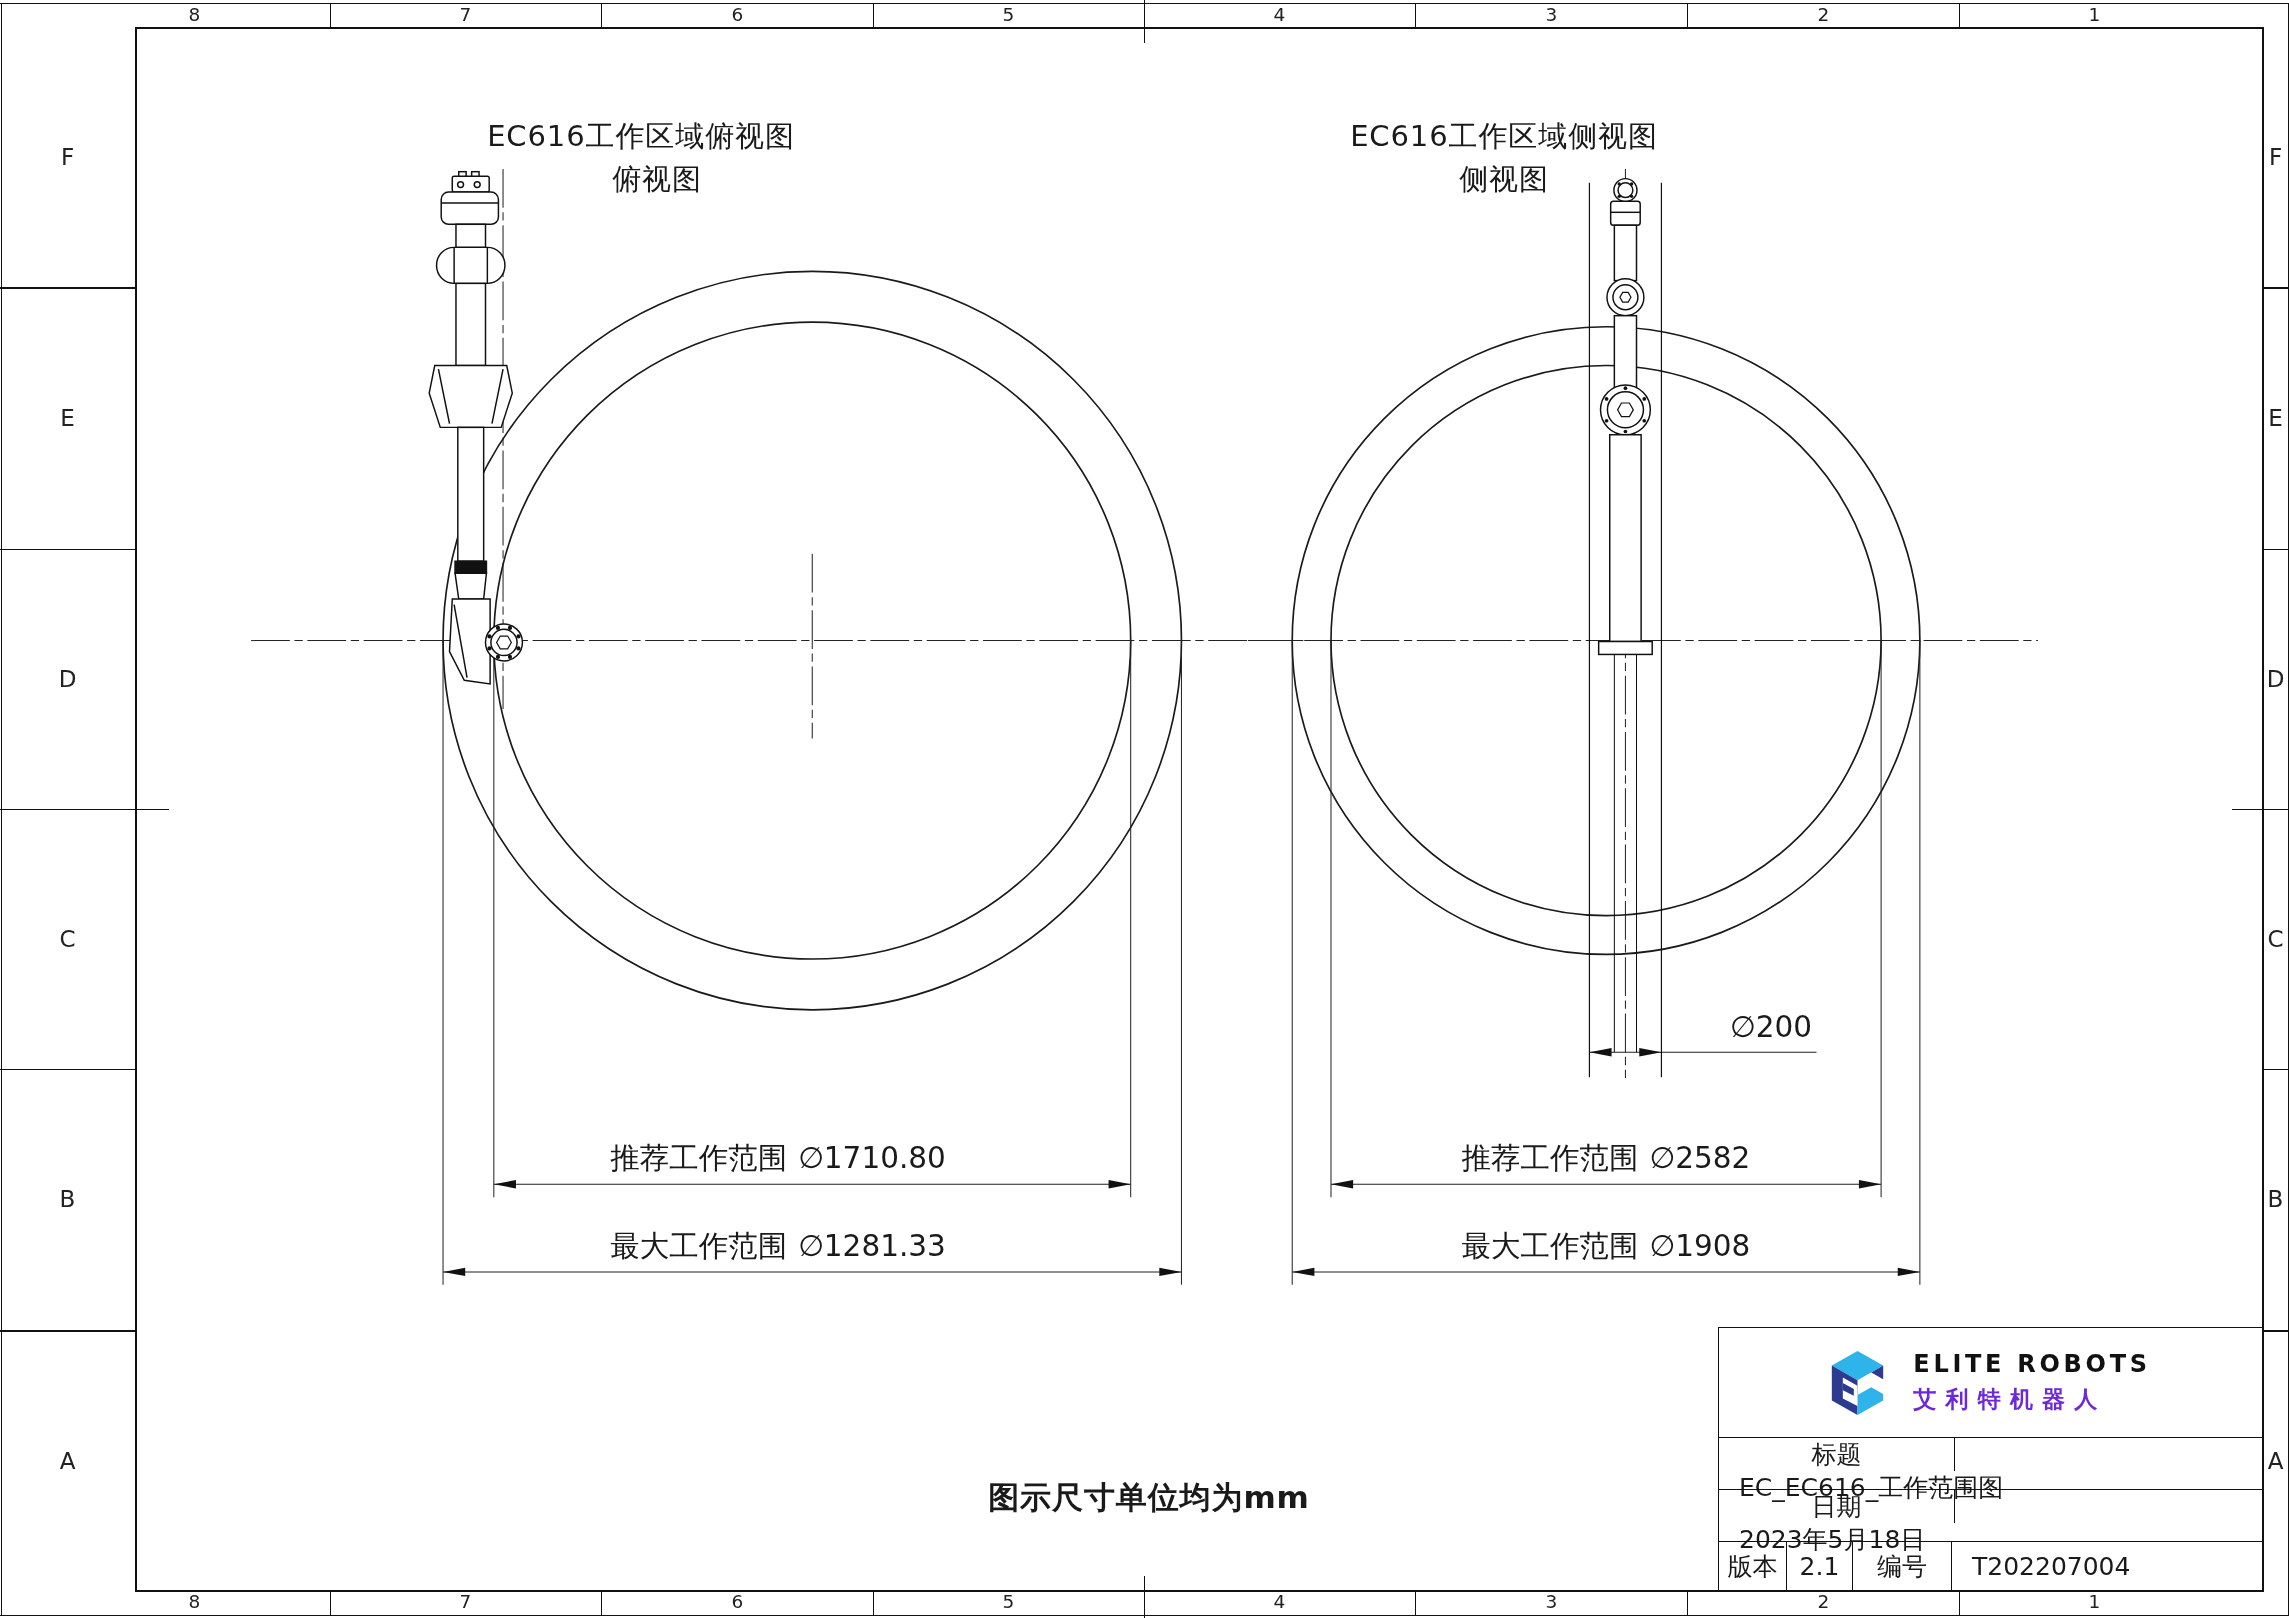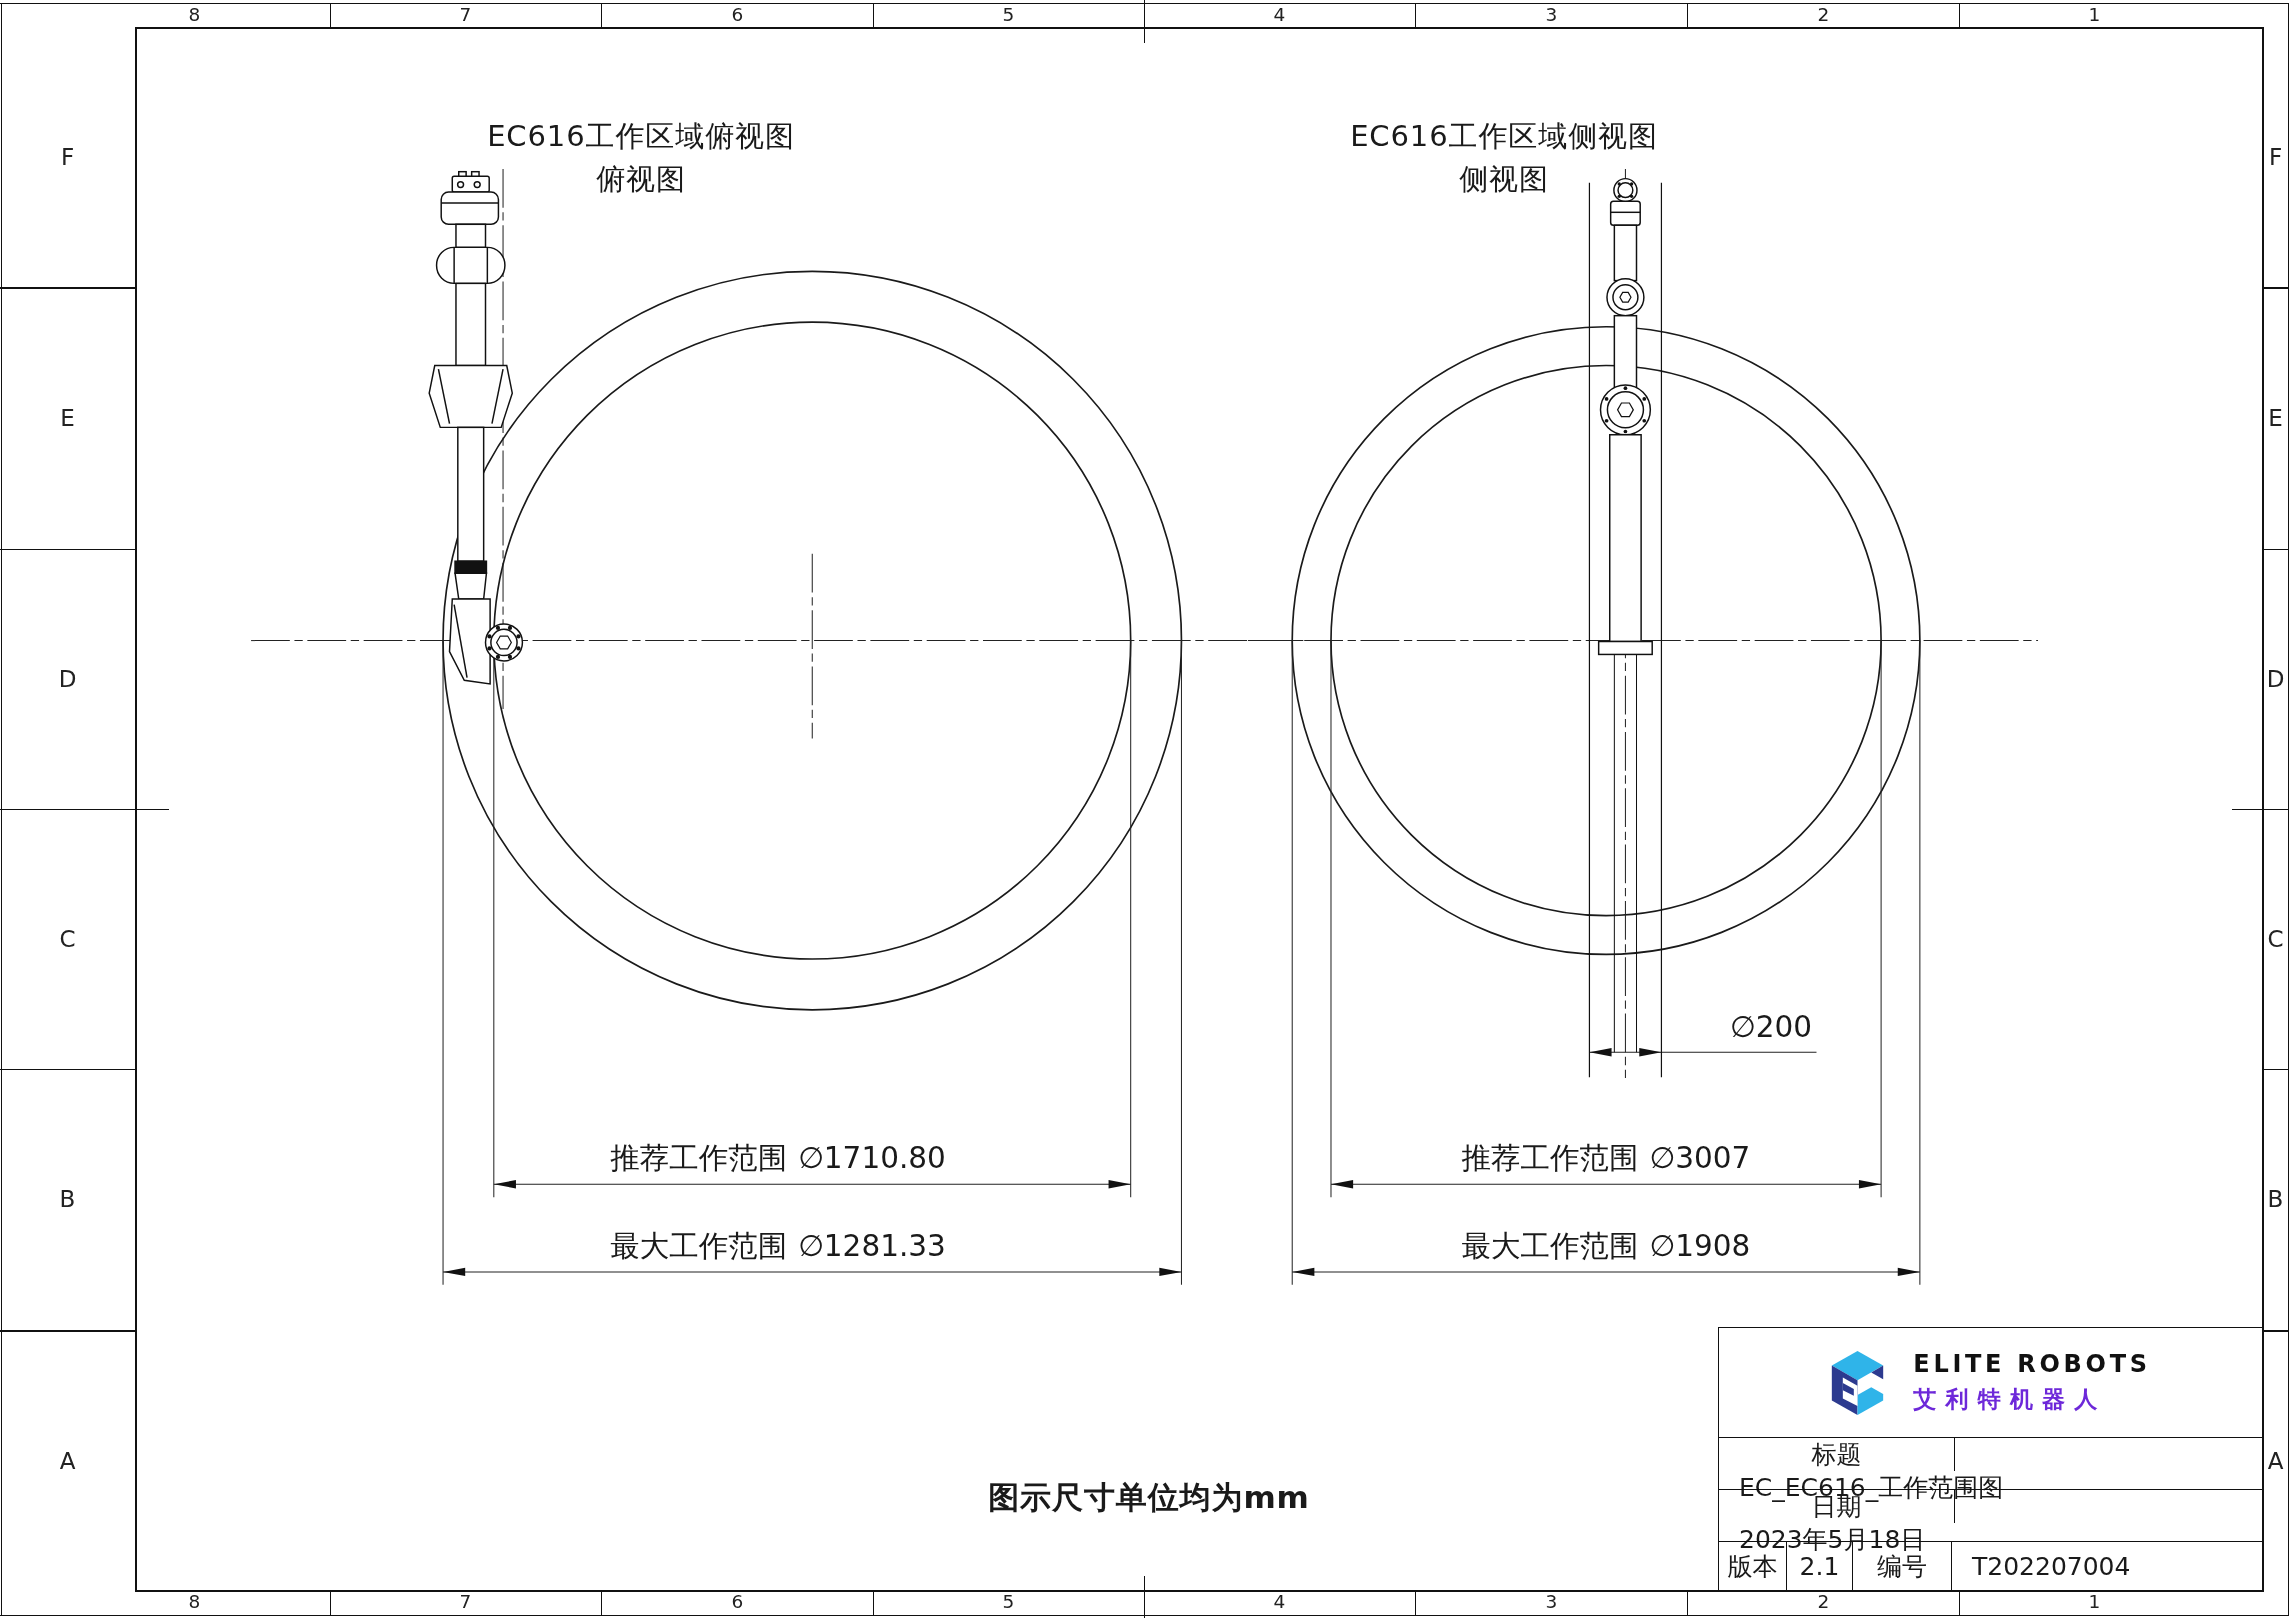--- a/index.html
+++ b/index.html
@@ -222,32 +222,32 @@
   <div class="zletter" style="left:40px;top:1443px;">A</div>
 
   <div class="zletter" style="left:2248px;top:139px;">F</div>
   <div class="zletter" style="left:2248px;top:400px;">E</div>
   <div class="zletter" style="left:2248px;top:661px;">D</div>
   <div class="zletter" style="left:2248px;top:921px;">C</div>
   <div class="zletter" style="left:2248px;top:1181px;">B</div>
   <div class="zletter" style="left:2248px;top:1443px;">A</div>
 
   <div class="vtitle" style="left:355px;top:116px;">EC616工作区域俯视图</div>
-  <div class="vtitle" style="left:355px;top:159px;">俯视图</div>
+  <div class="vtitle" style="left:371px;top:159px;">俯视图</div>
   <div class="vtitle" style="left:1218px;top:116px;">EC616工作区域侧视图</div>
   <div class="vtitle" style="left:1218px;top:159px;">侧视图</div>
 
   <div class="dimtext" style="left:492px;top:1139px;">
     <span>推荐工作范围</span><span class="dv">∅1710.80</span>
   </div>
   <div class="dimtext" style="left:492px;top:1227px;">
     <span>最大工作范围</span><span class="dv">∅1281.33</span>
   </div>
   <div class="dimtext" style="left:1320px;top:1139px;">
-    <span>推荐工作范围</span><span class="dv">∅3007</span>
+    <span>推荐工作范围</span><span class="dv">∅2582</span>
   </div>
   <div class="dimtext" style="left:1320px;top:1227px;">
     <span>最大工作范围</span><span class="dv">∅1908</span>
   </div>
   <div class="dim-small" style="left:1730px;top:1010px;">∅200</div>
 
   <div class="note">图示尺寸单位均为mm</div>
 
   <div class="tb">
     <div class="tb-logo">

